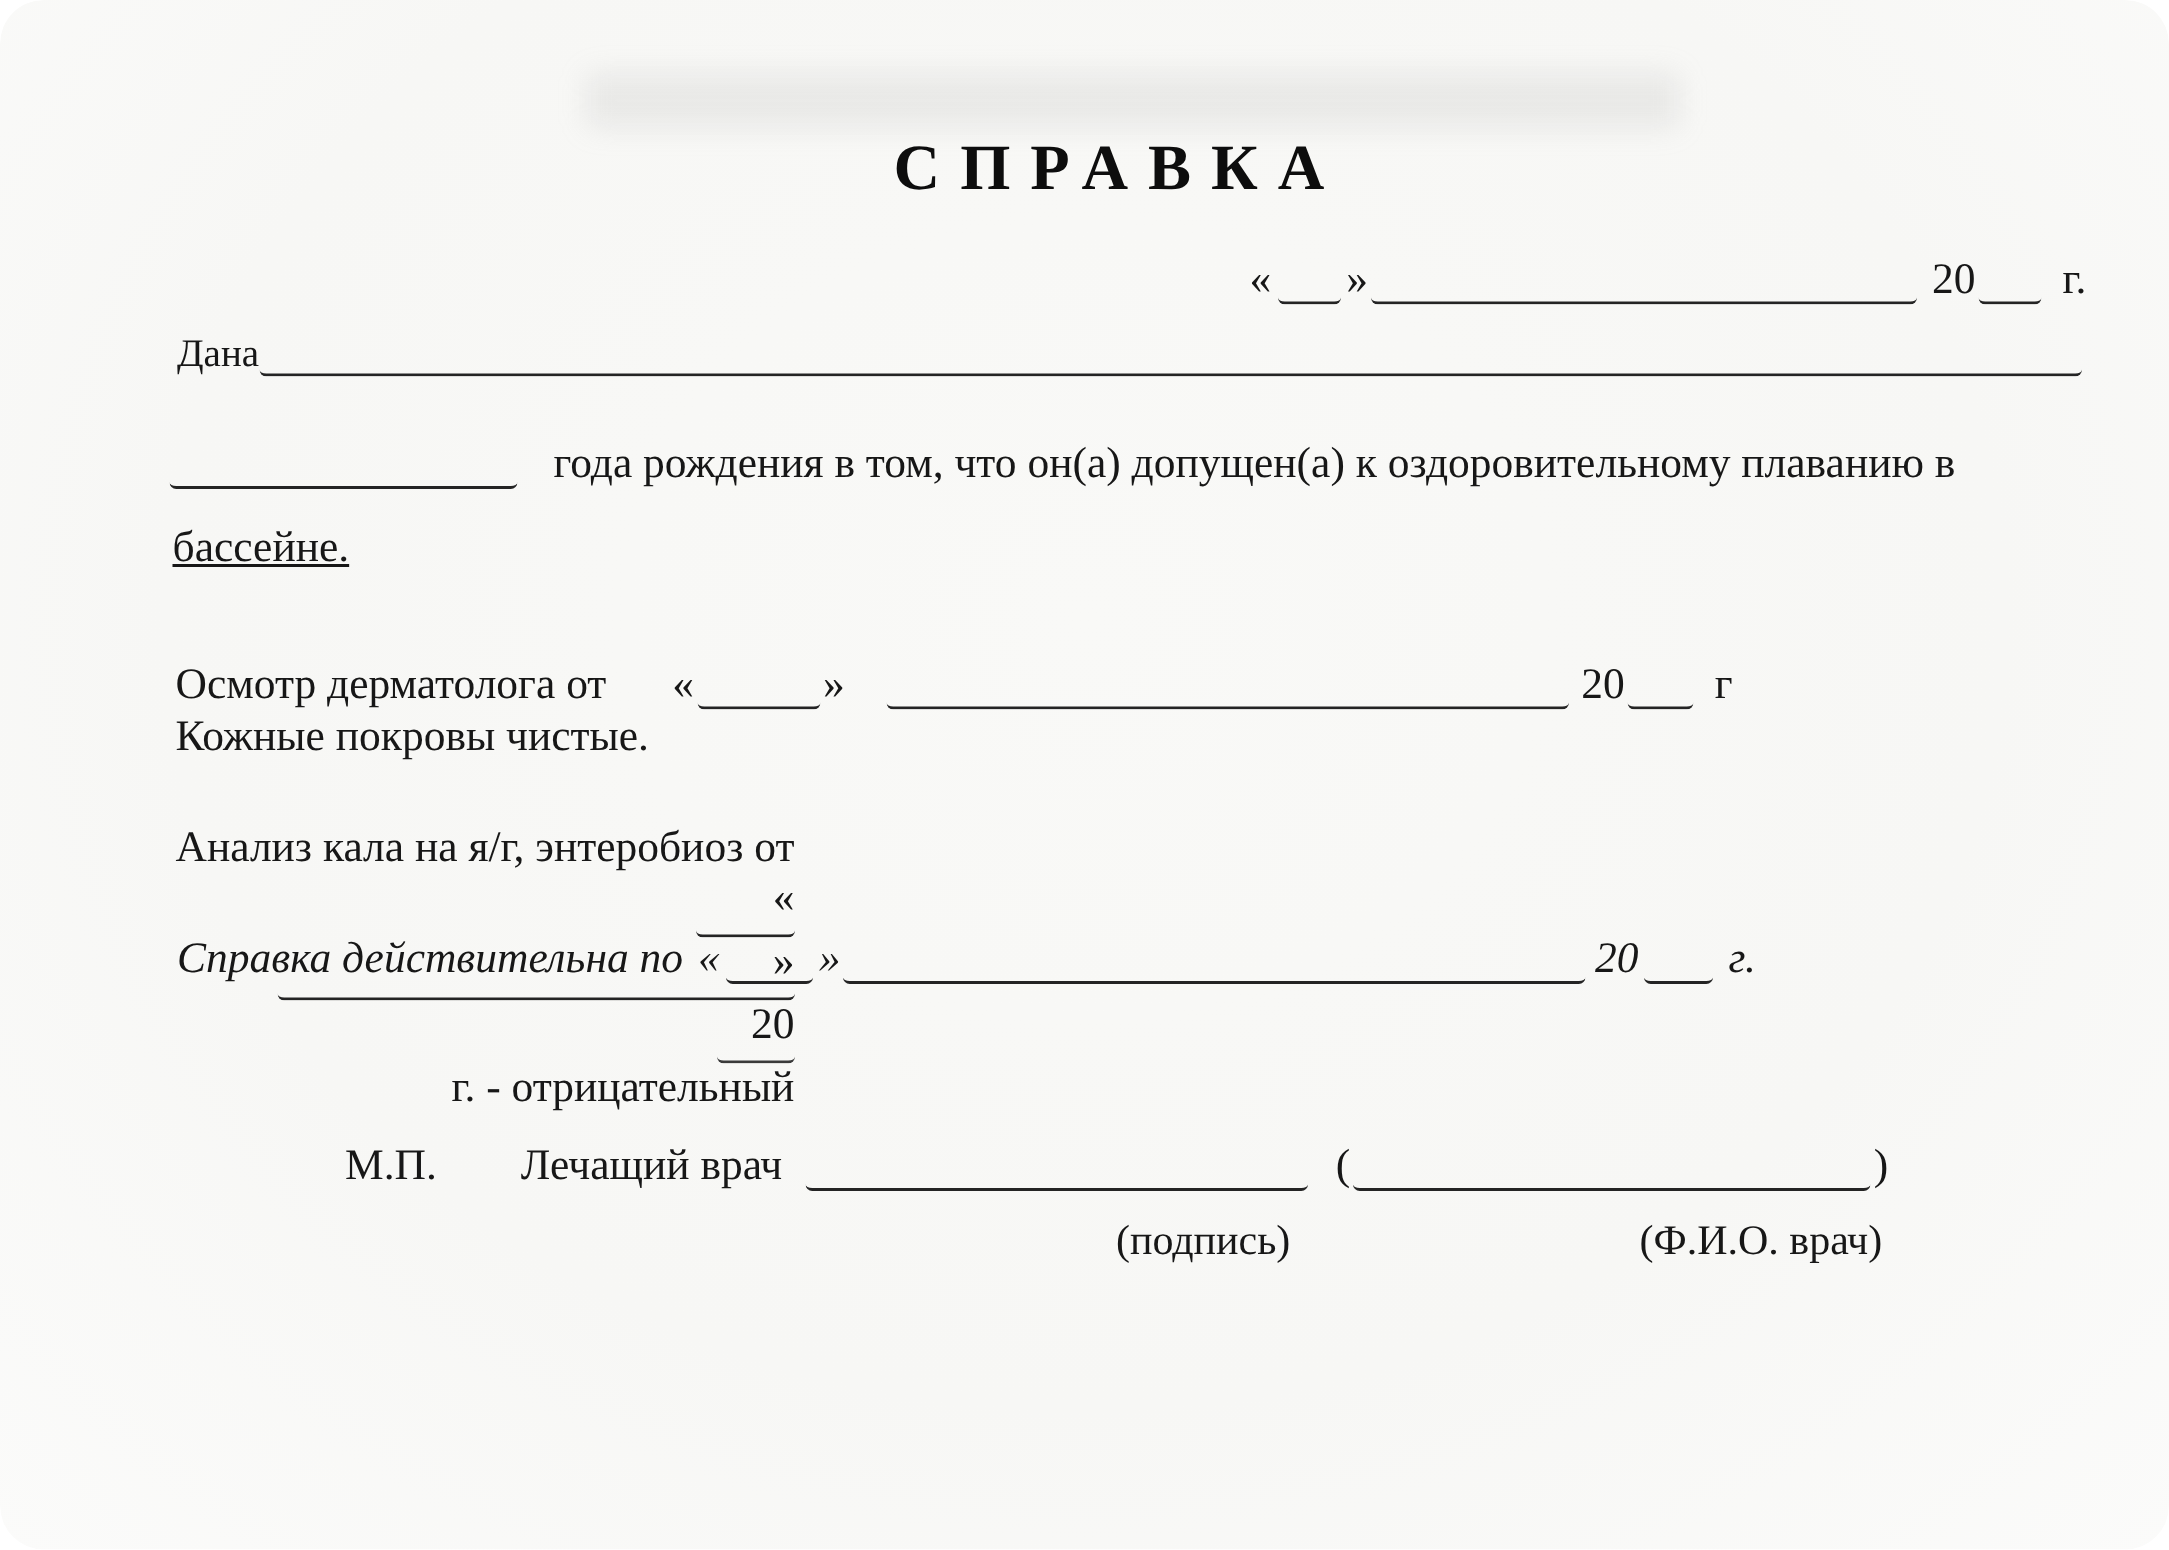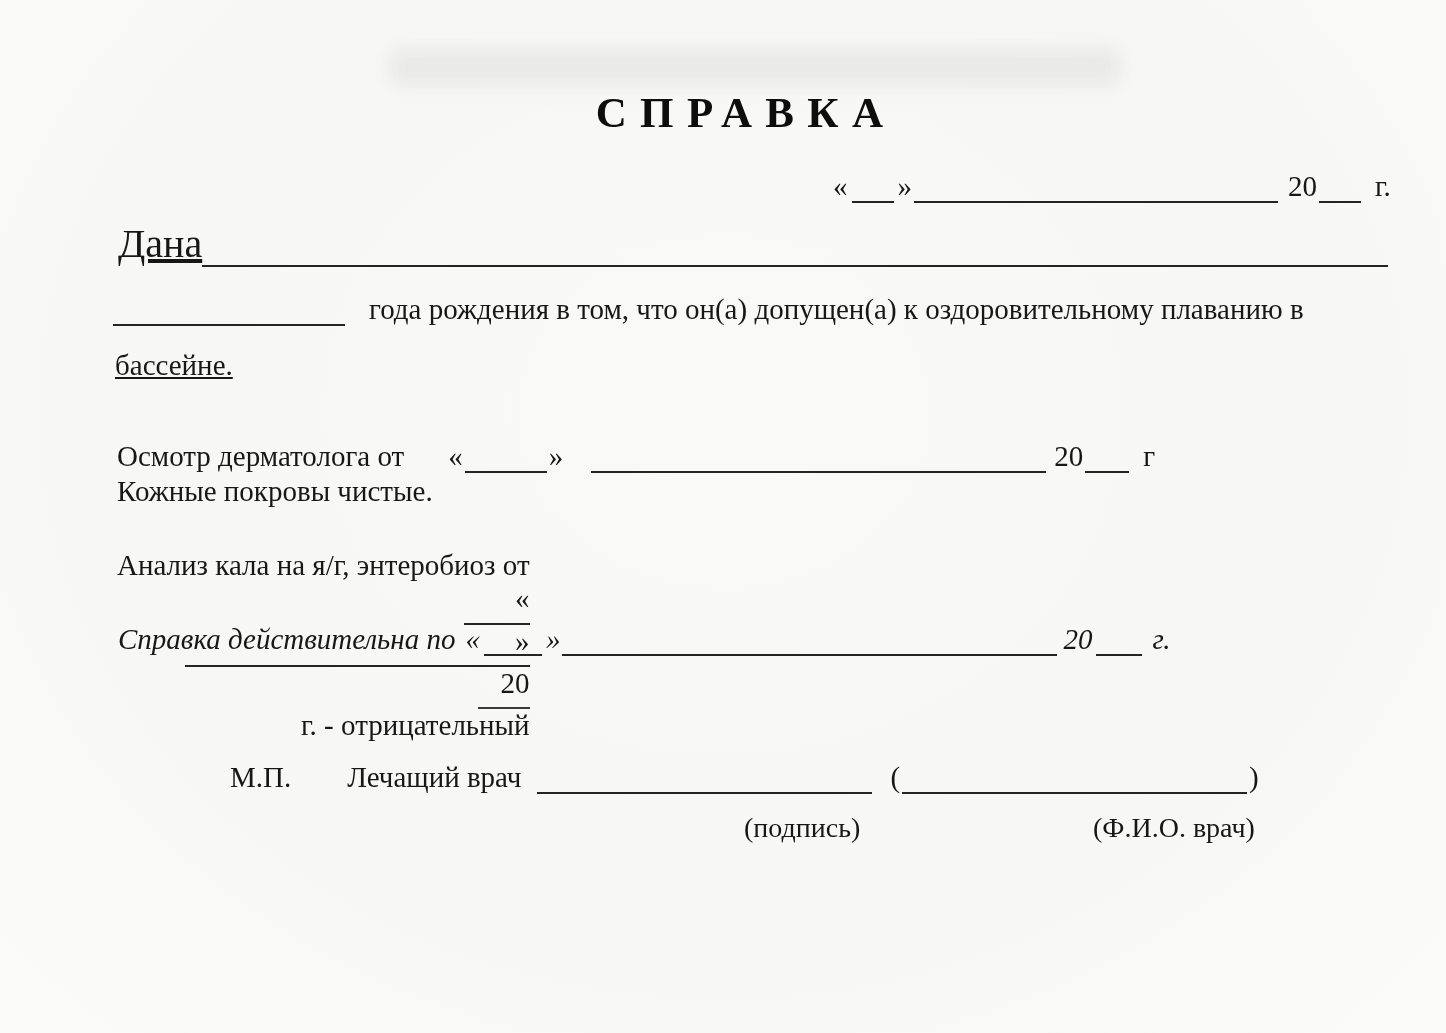--- a/index.html
+++ b/index.html
@@ -1,15 +1,15 @@
 <!DOCTYPE html>
 <html><head>
 <meta charset="utf-8">
 <style>
-  * { margin: 0; padding: 0; box-sizing: border-box; }
+  * { margin: 0; padding: 0; box-sizing: border-box; border-radius: 29px; }
   html, body { width: 1446px; height: 1033px; }
   body {
     font-family: "Liberation Serif", "DejaVu Serif", serif;
     background: #ffffff;
   }
   .paper {
     position: relative;
     width: 1446px;
     height: 1033px;
     background: radial-gradient(ellipse at 50% 40%, #f9f9f7 0%, #f7f7f5 60%, #fbfbfa 100%);
@@ -46,21 +46,21 @@
   }
   .row .t { display: inline-block; }
   .blank {
     display: inline-block;
     height: 9px;
     border-bottom: 2px solid #242424;
   }
   .blank.soft { border-bottom-color: #3a3a3a; }
   .grow { flex: 1 1 auto; }
   .italic { font-style: italic; }
-  .big { font-size: 40px; text-decoration: underline; }
+  .big { font-size: 26px; }
 
   
   .w42  { width: 42px; }
   .w44  { width: 44px; }
   .w46  { width: 46px; }
   .w52  { width: 52px; }
   .w58  { width: 58px; }
   .w66  { width: 66px; }
   .w82  { width: 82px; }
   .w232 { width: 232px; }

